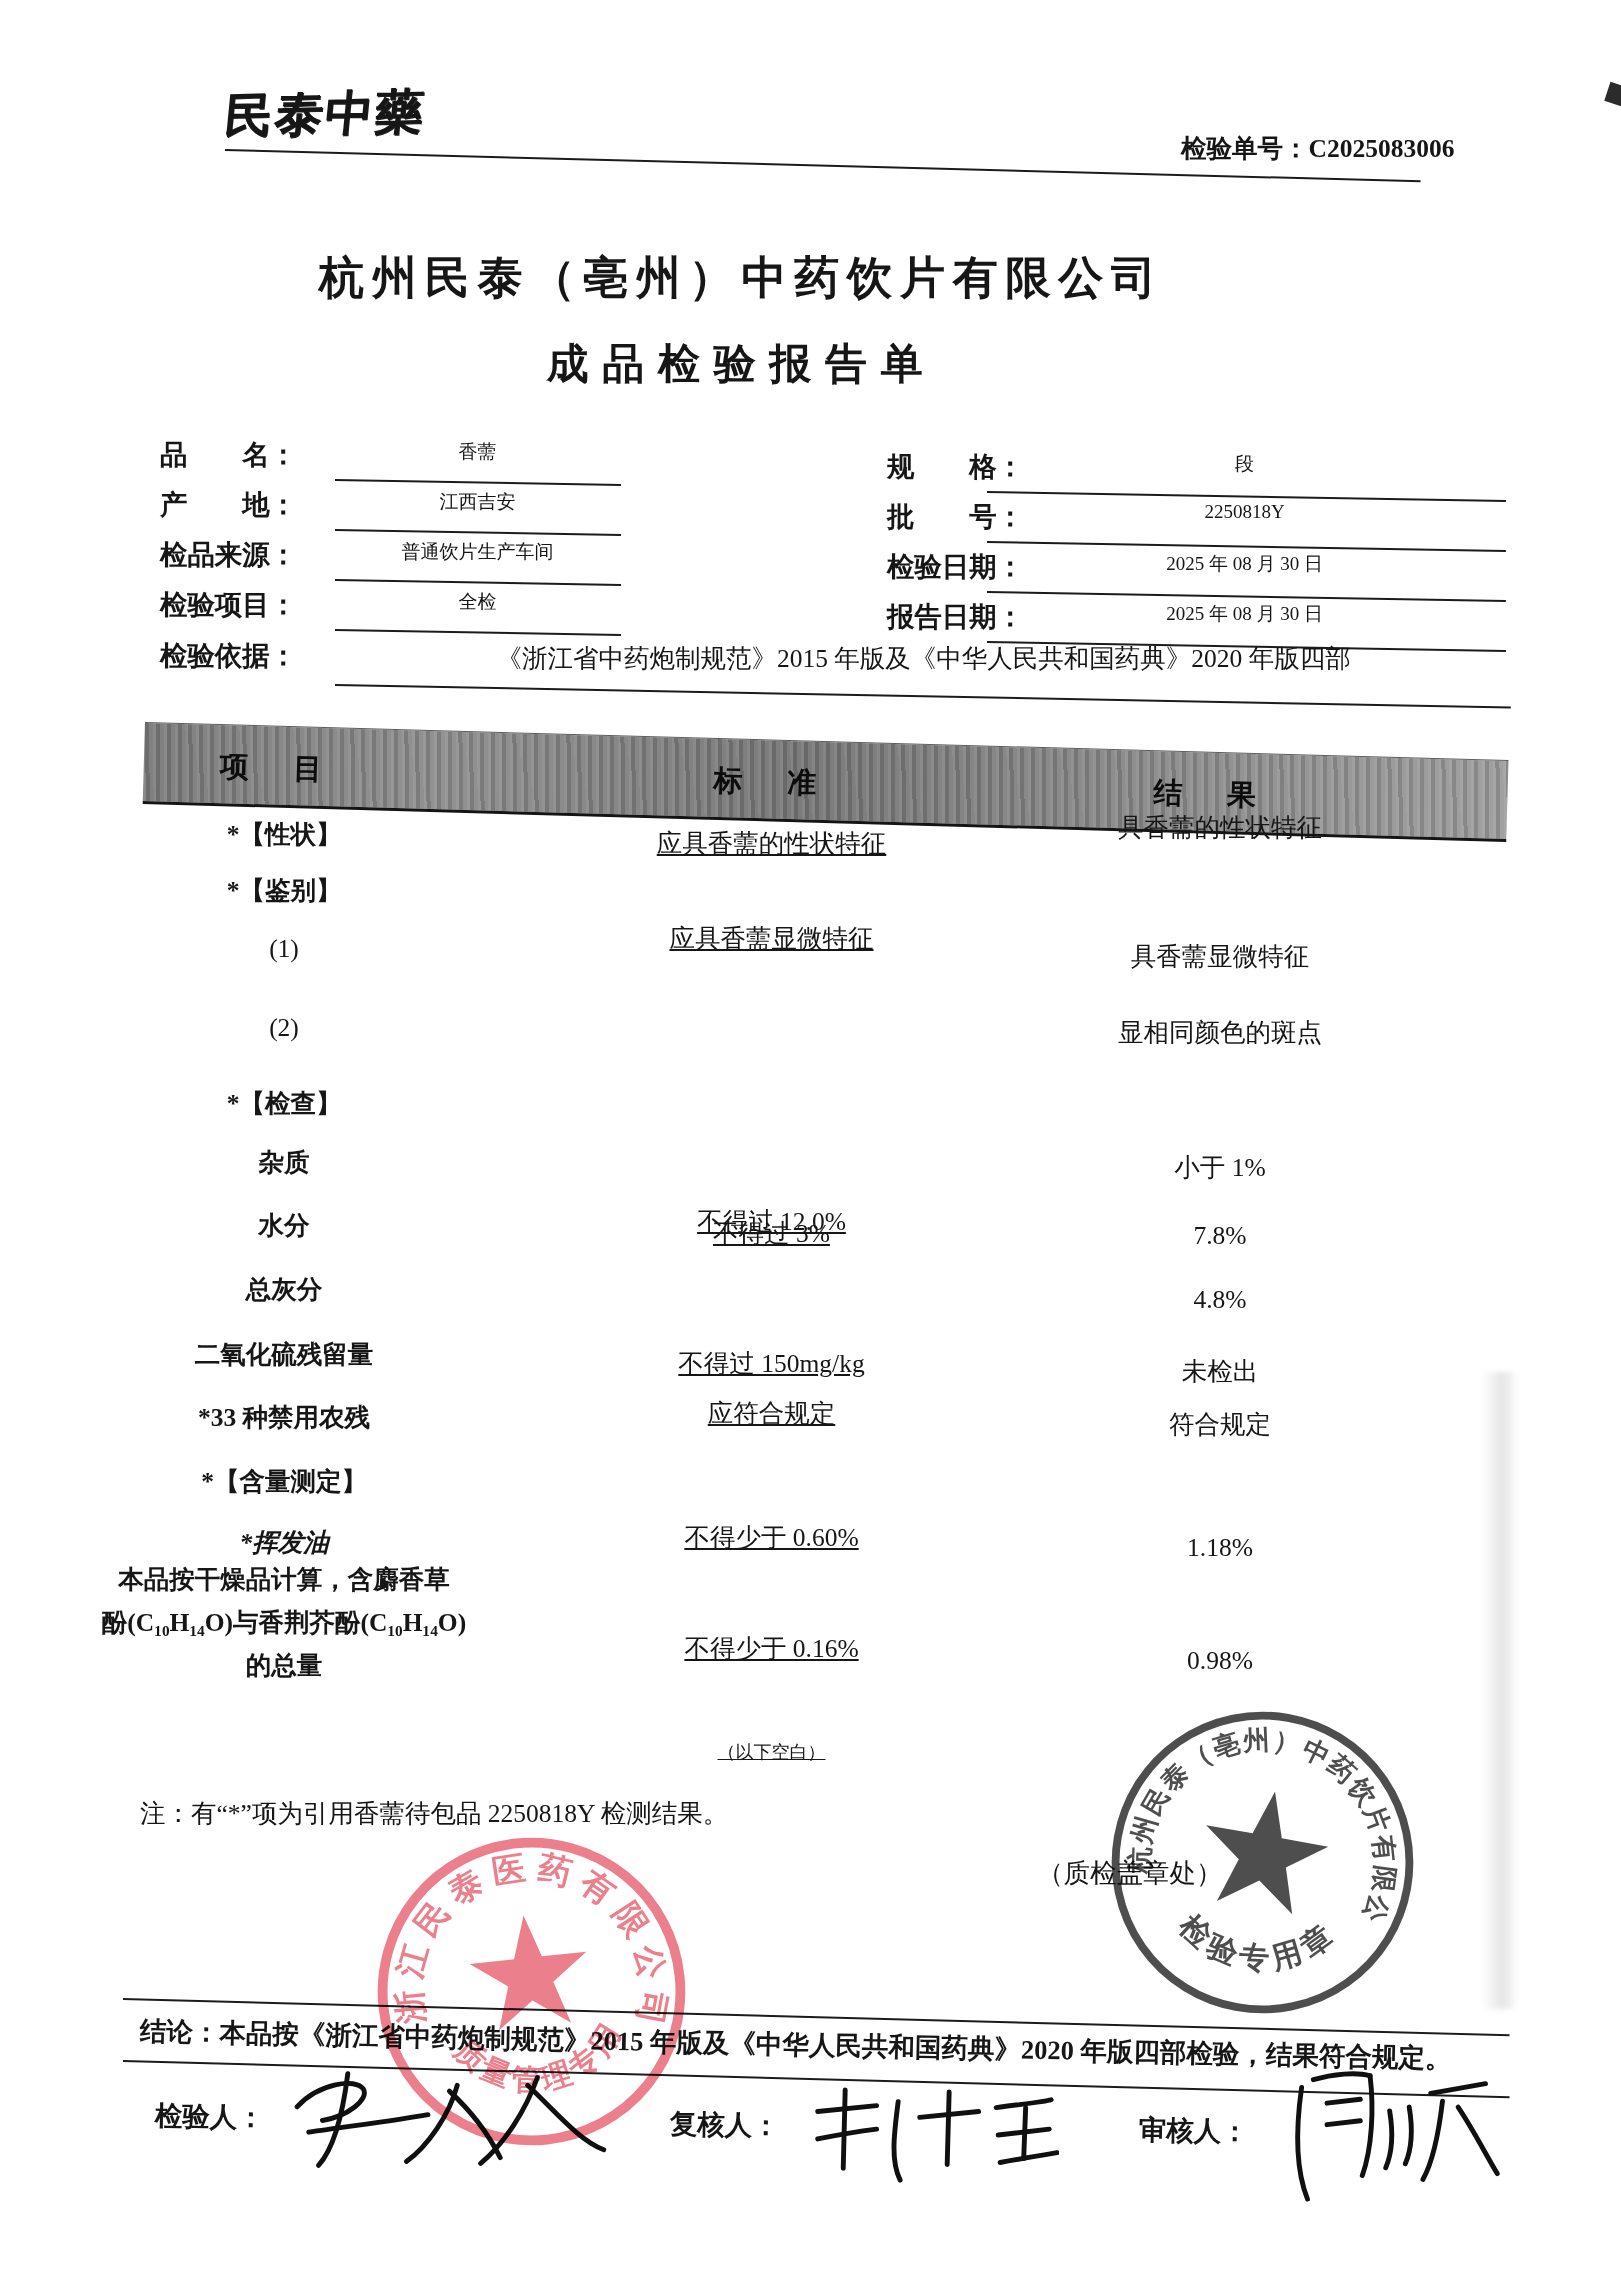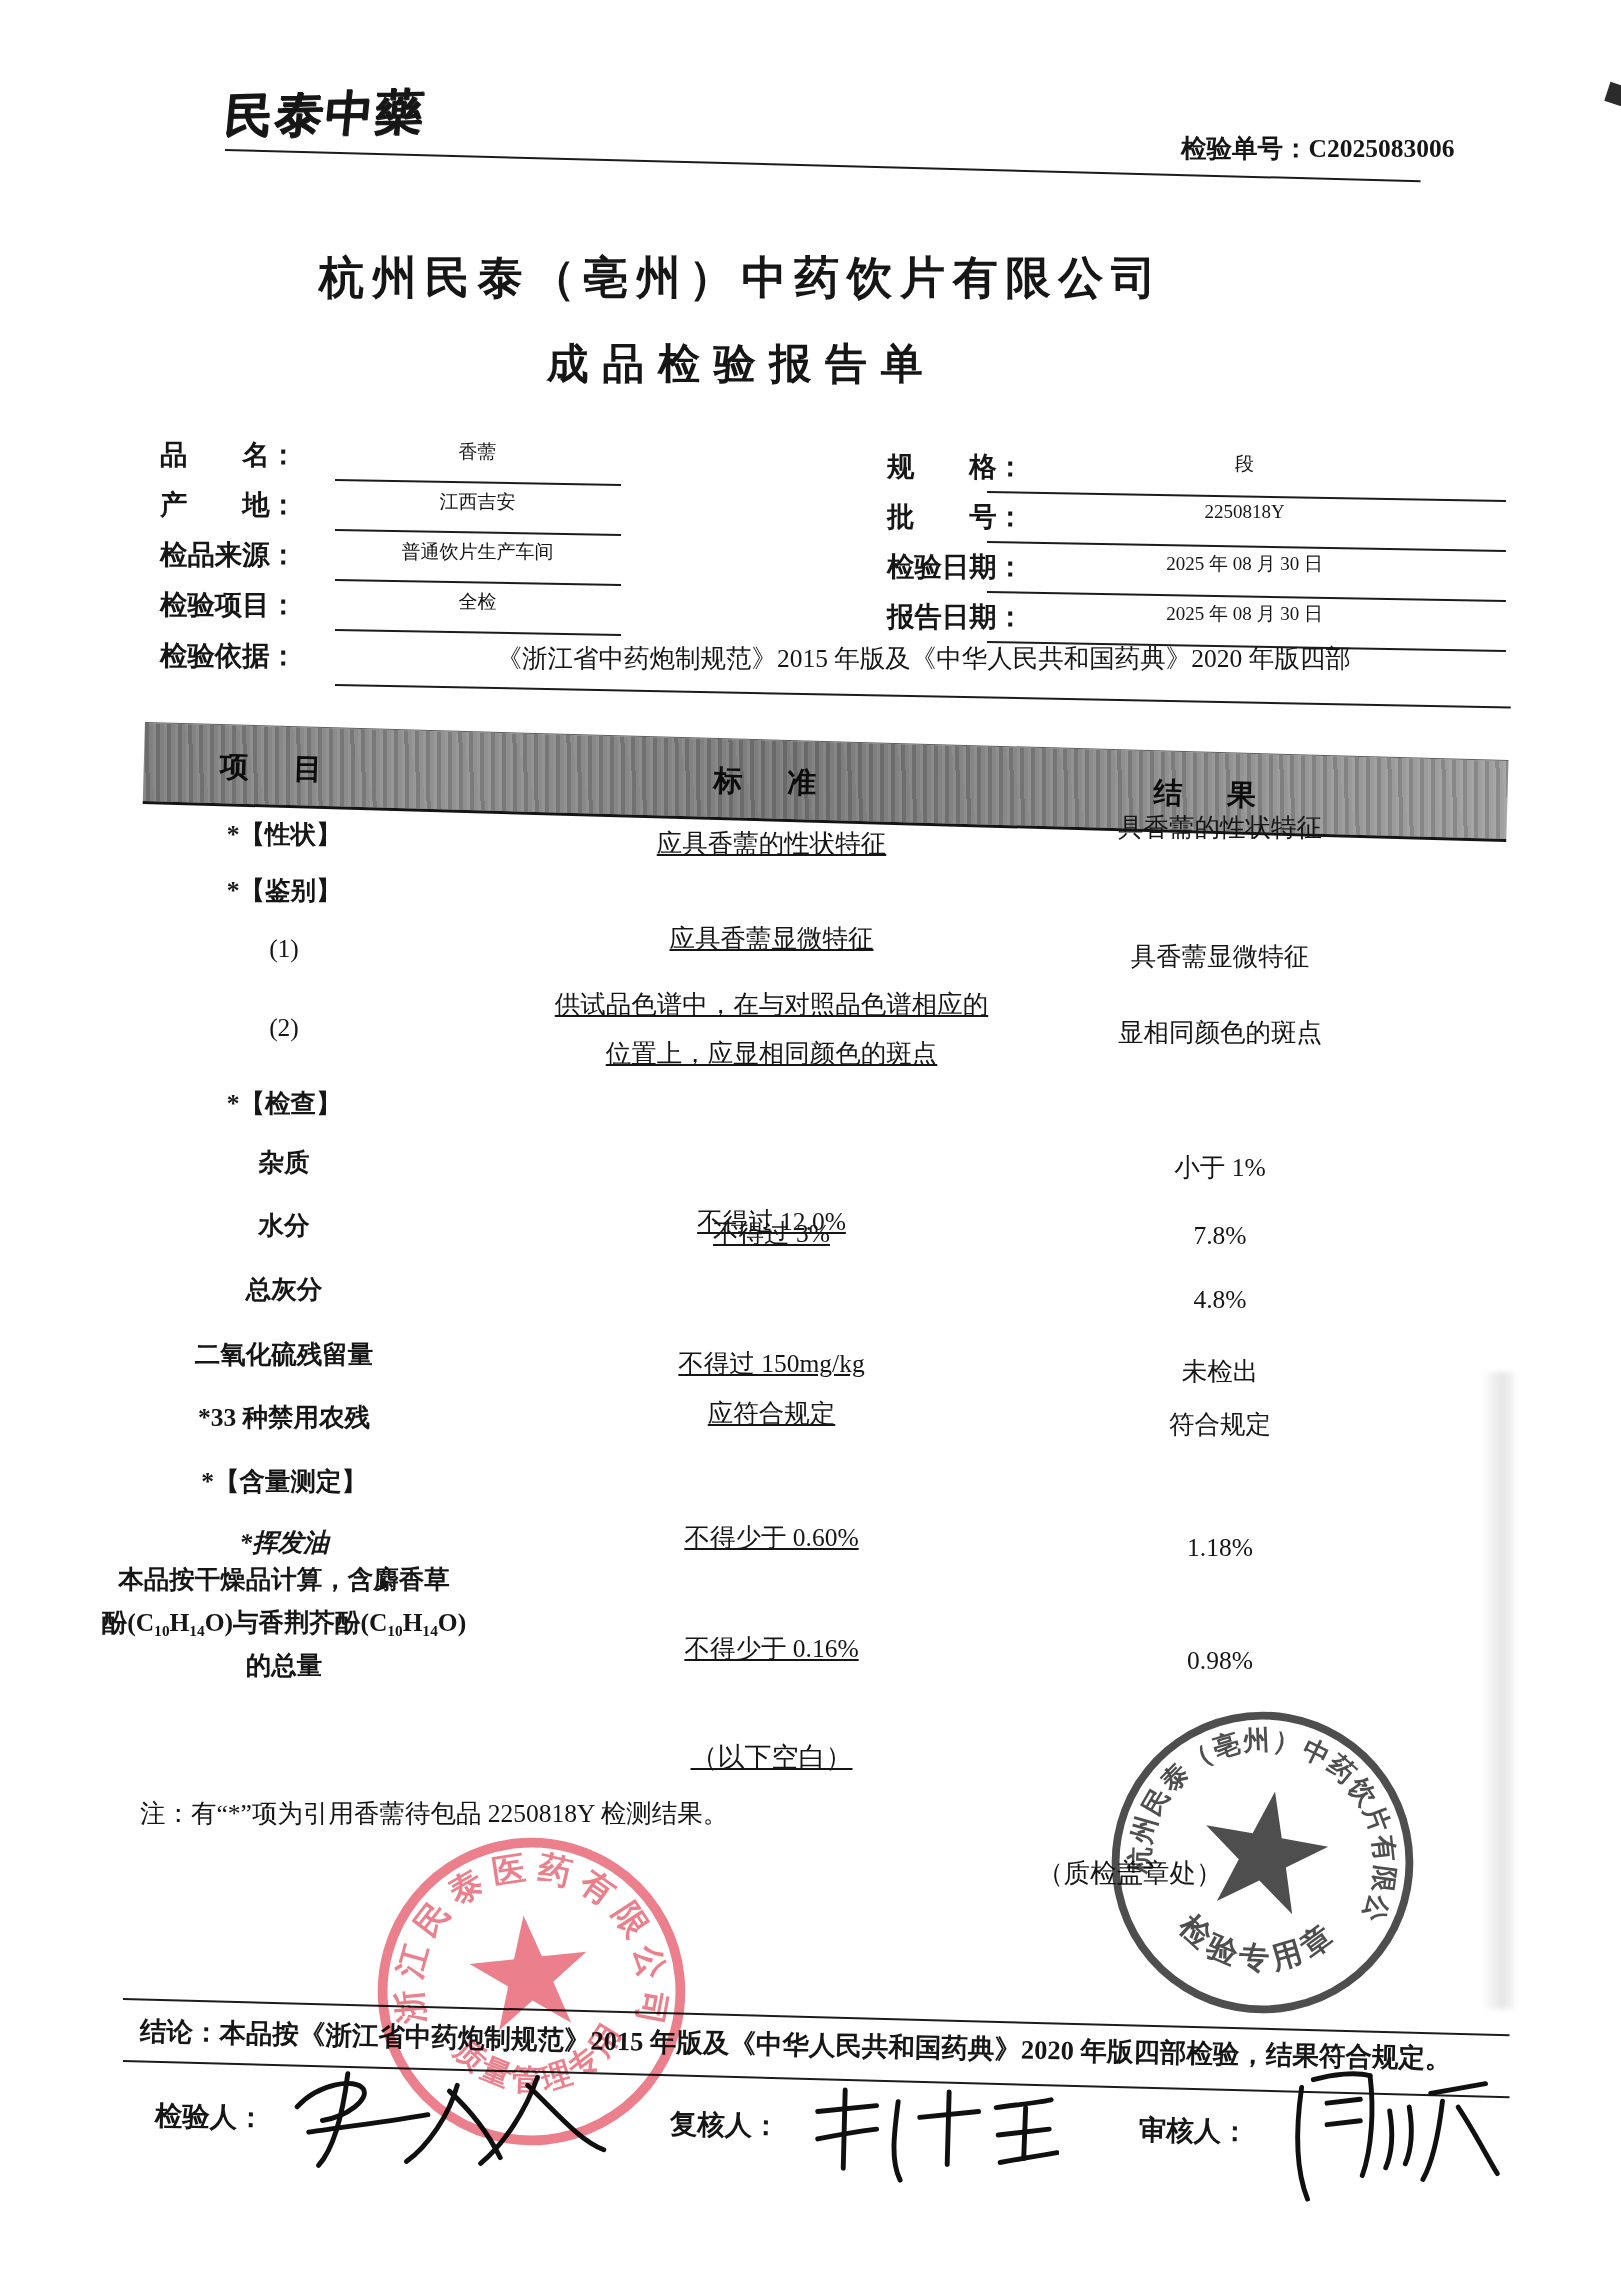--- a/index.html
+++ b/index.html
@@ -99,24 +99,20 @@
   <div class="cell c2" style="top:828px;">应具香薷的性状特征</div>
   <div class="cell c3" style="top:812px;">具香薷的性状特征</div>
 
   <div class="cell c1" style="top:875px;">*【鉴别】</div>
 
   <div class="cell c1" style="top:933px;font-weight:400;">(1)</div>
   <div class="cell c2" style="top:923px;">应具香薷显微特征</div>
   <div class="cell c3" style="top:941px;">具香薷显微特征</div>
 
   <div class="cell c1" style="top:1012px;font-weight:400;">(2)</div>
-  <div class="cell c2" style="top:980px;line-height:49px;">
-    <div>供试品色谱中，在与对照品色谱相应的</div>
-    <div>位置上，应显相同颜色的斑点</div>
-  </div>
   <div class="cell c3" style="top:1017px;">显相同颜色的斑点</div>
 
   <div class="cell c1" style="top:1088px;">*【检查】</div>
 
   <div class="cell c1" style="top:1147px;">杂质</div>
   <div class="cell c2" style="top:1218px;">不得过 3%</div>
   <div class="cell c3" style="top:1152px;">小于 1%</div>
 
   <div class="cell c1" style="top:1210px;">水分</div>
   <div class="cell c2" style="top:1206px;">不得过 12.0%</div>
@@ -140,21 +136,21 @@
   <div class="cell c3" style="top:1532px;">1.18%</div>
 
   <div class="cell c1" style="top:1558px;line-height:43px;">
     <div>本品按干燥品计算，含麝香草</div>
     <div>酚(C₁₀H₁₄O)与香荆芥酚(C₁₀H₁₄O)</div>
     <div>的总量</div>
   </div>
   <div class="cell c2" style="top:1633px;">不得少于 0.16%</div>
   <div class="cell c3" style="top:1645px;">0.98%</div>
 
-  <div class="cell c2" style="top:1741px;font-size:27px;">（以下空白）</div>
+  <div class="cell c2" style="top:1741px;font-size:18px;">（以下空白）</div>
 
   <div class="abs" style="left:140px;top:1796px;font-size:25.5px;">注：有“*”项为引用香薷待包品 2250818Y 检测结果。</div>
 
   <div class="abs" style="left:1037px;top:1855px;font-size:26.5px;z-index:1;">（质检盖章处）</div>
 
   <svg class="stamp" style="left:1096px;top:1696px;z-index:5;transform:rotate(10deg);opacity:.92;" width="333" height="333" viewBox="0 0 340 340">
     <g fill="none" stroke="#3f3f3f">
       <circle cx="170" cy="170" r="150" stroke-width="8"></circle>
     </g>
     <path id="darkTop" d="M 60.9,209.7 A 116,116 0 1 1 279.1,209.7" fill="none"></path>

